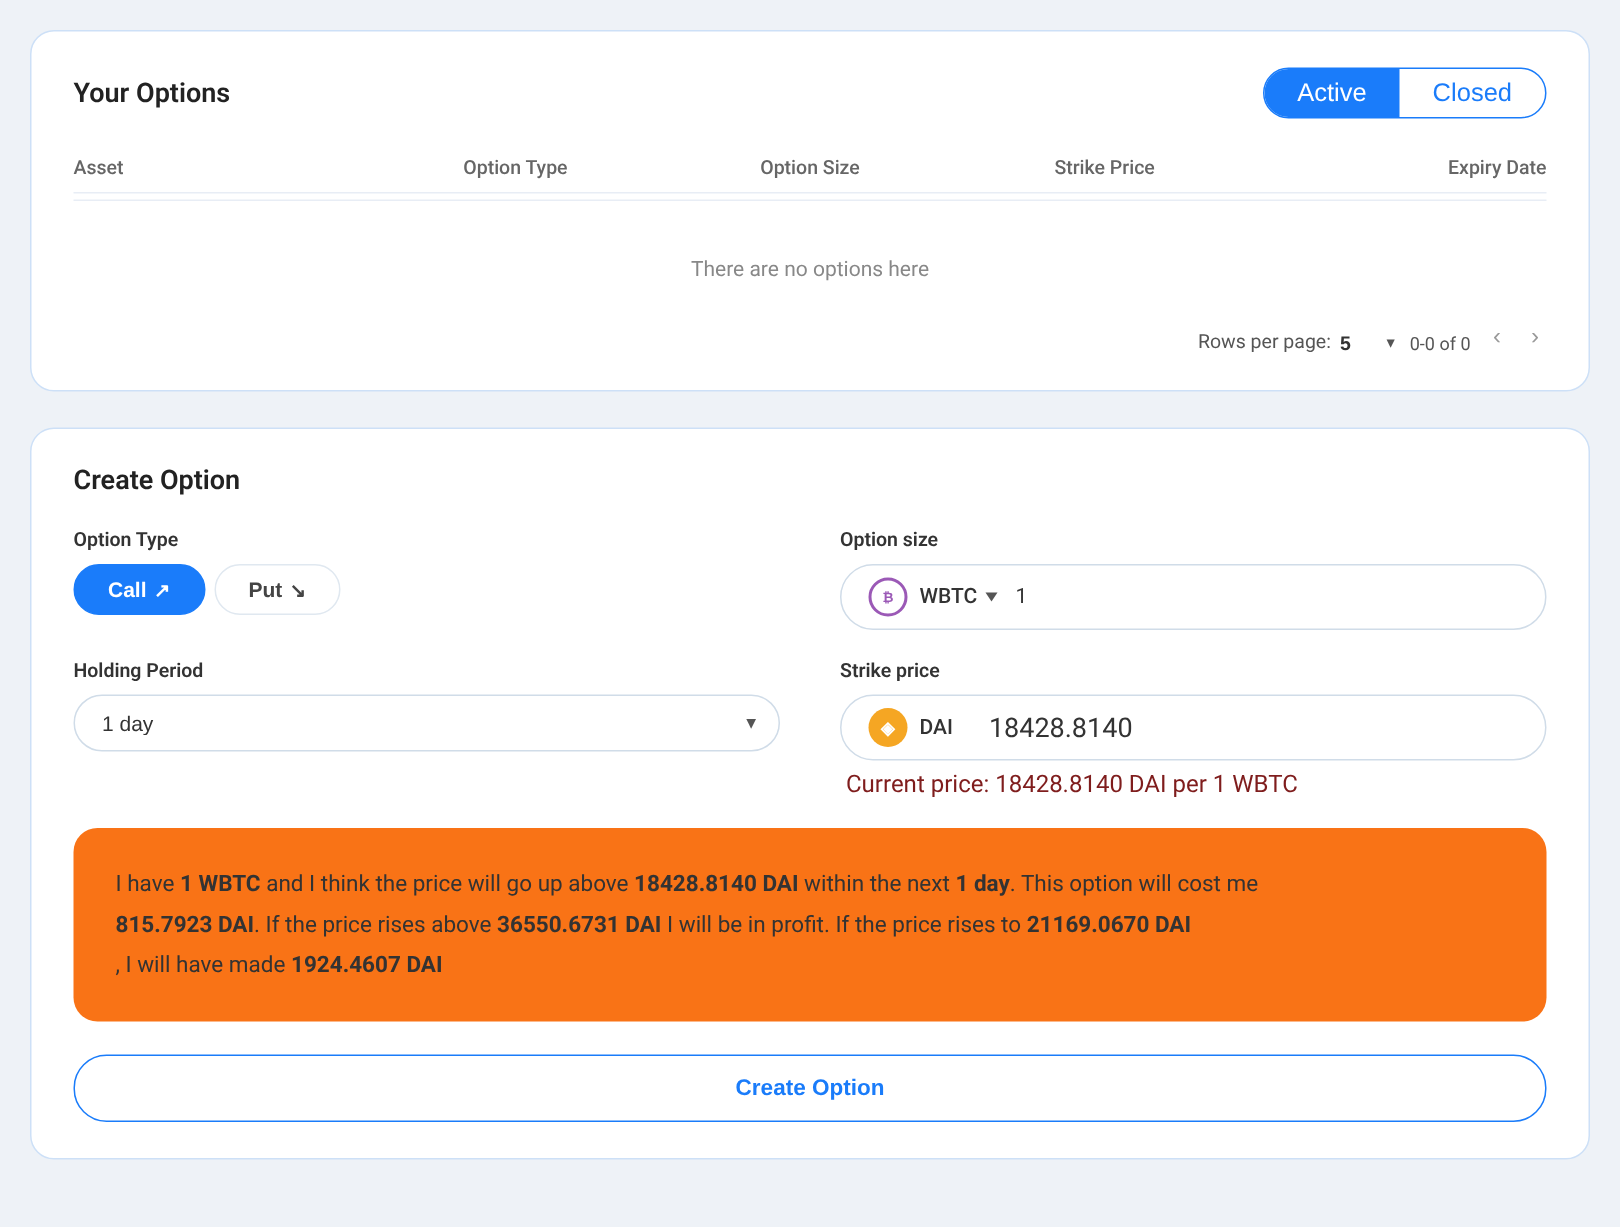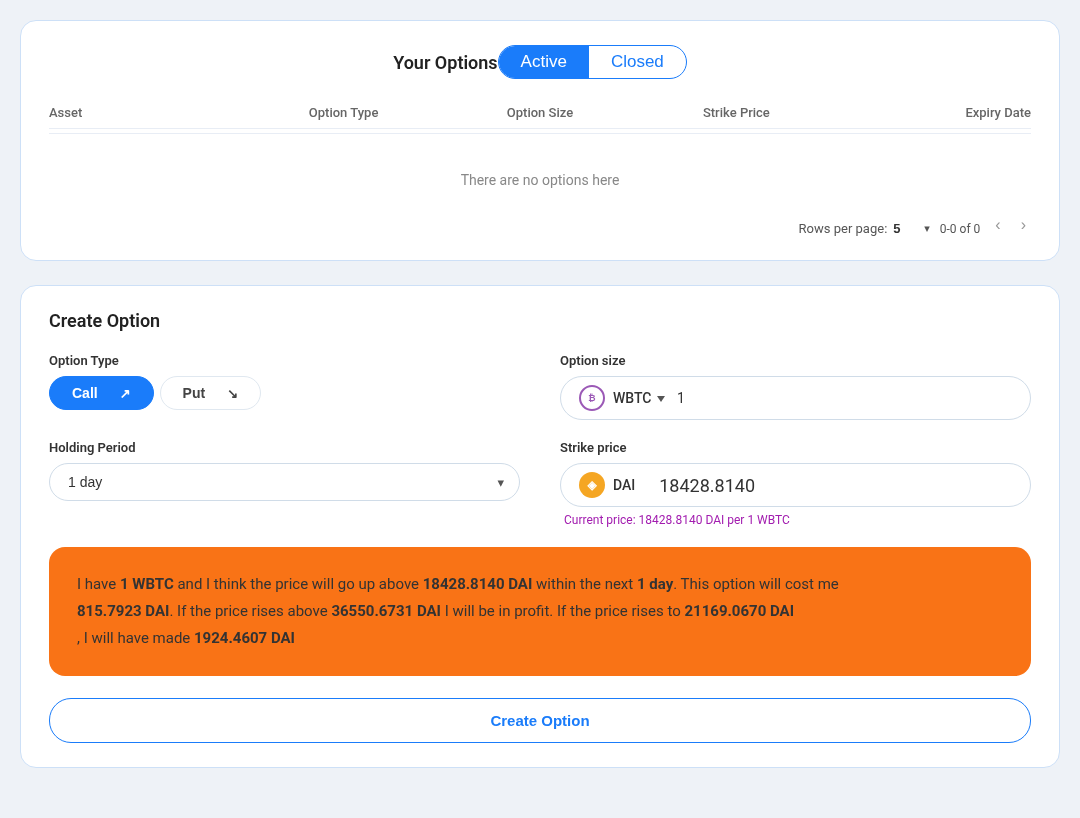--- a/index.html
+++ b/index.html
@@ -16,21 +16,21 @@
       border: 1.5px solid #cde0f7;
       border-radius: 16px;
       padding: 24px 28px;
       margin-bottom: 24px;
     }
 
     
     .options-header {
       display: flex;
       align-items: center;
-      justify-content: center;
+      justify-content: space-between;
       margin-bottom: 18px;
     }
 
     .options-title {
       font-size: 18px;
       font-weight: 600;
       color: #222;
     }
 
     .toggle-group {
@@ -177,21 +177,21 @@
       padding: 8px 22px;
       border-radius: 22px;
       border: 1.5px solid #e0e8f0;
       font-size: 14px;
       font-weight: 600;
       cursor: pointer;
       background: transparent;
       color: #444;
       display: flex;
       align-items: center;
-      gap: 22px;
+      gap: 5px;
       margin-right: 6px;
     }
 
     .type-btn.active {
       background: #1a7cfa;
       color: #fff;
       border-color: #1a7cfa;
     }
 
     .select-wrapper {
@@ -269,22 +269,22 @@
       margin-left: 4px;
     }
 
     .strike-value {
       font-size: 18px;
       color: #333;
       margin-left: 16px;
     }
 
     .current-price-note {
-      font-size: 12px;
-      color: #a21caf;
+      font-size: 16px;
+      color: #7f1d1d;
       margin-top: 6px;
       padding-left: 4px;
     }
 
     .summary-box {
       background: #f97316;
       border-radius: 16px;
       padding: 24px 28px;
       margin-bottom: 22px;
       font-size: 15px;

